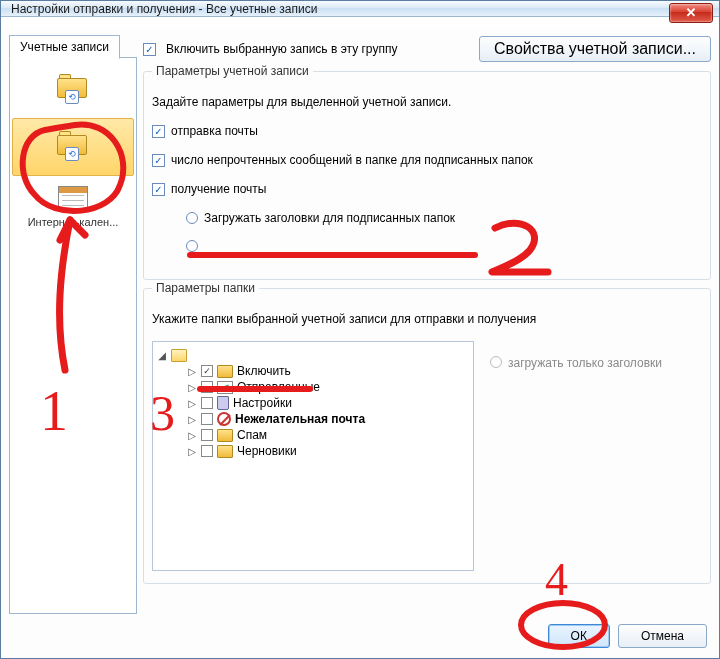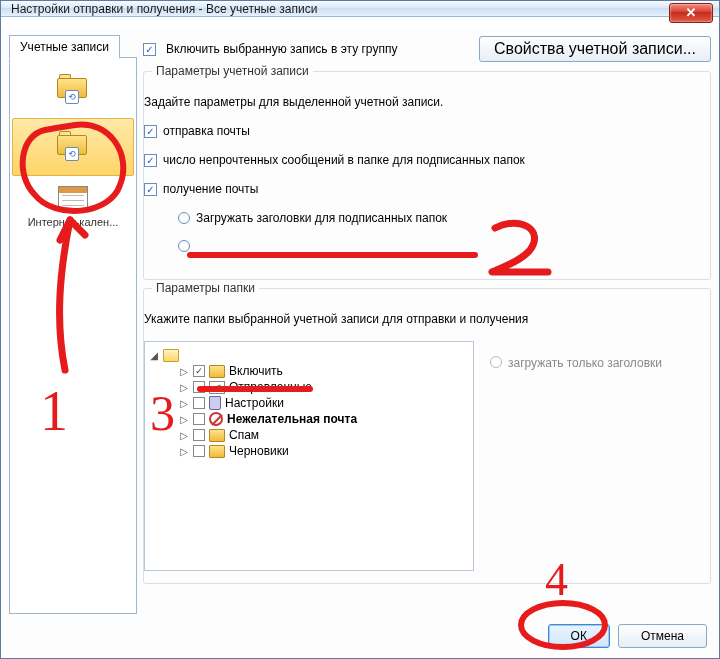--- a/index.html
+++ b/index.html
@@ -93,21 +93,21 @@
     font-size:10px; color:#1a5fbf; vertical-align:middle; }
   .chk.on::after { content:"✓"; }
   .props-btn {
     margin-left:auto;
     padding: 3px 14px; border:1px solid #8aa8c8;
     background: linear-gradient(#fefefe,#e7eef6);
     border-radius:3px; font-size:16px;
   }
   .group {
     border:1px solid #d7dfe8; border-radius:3px;
-    margin-top:8px; padding:8px 10px 12px 0;
+    margin-top:8px; padding:8px 10px 12px 8px;
     position:relative; background:#fdfdfd;
   }
   .group > .legend {
     position:absolute; top:-8px; left:8px; background:#fdfdfd;
     padding:0 4px; font-size:12px; color:#333;
   }
   .line { display:flex; align-items:center; gap:6px; margin:15px 0; }
   .sub { margin-left: 34px; }
   .radio {
     width:12px; height:12px; border:1px solid #6a8bbf; border-radius:50%;

